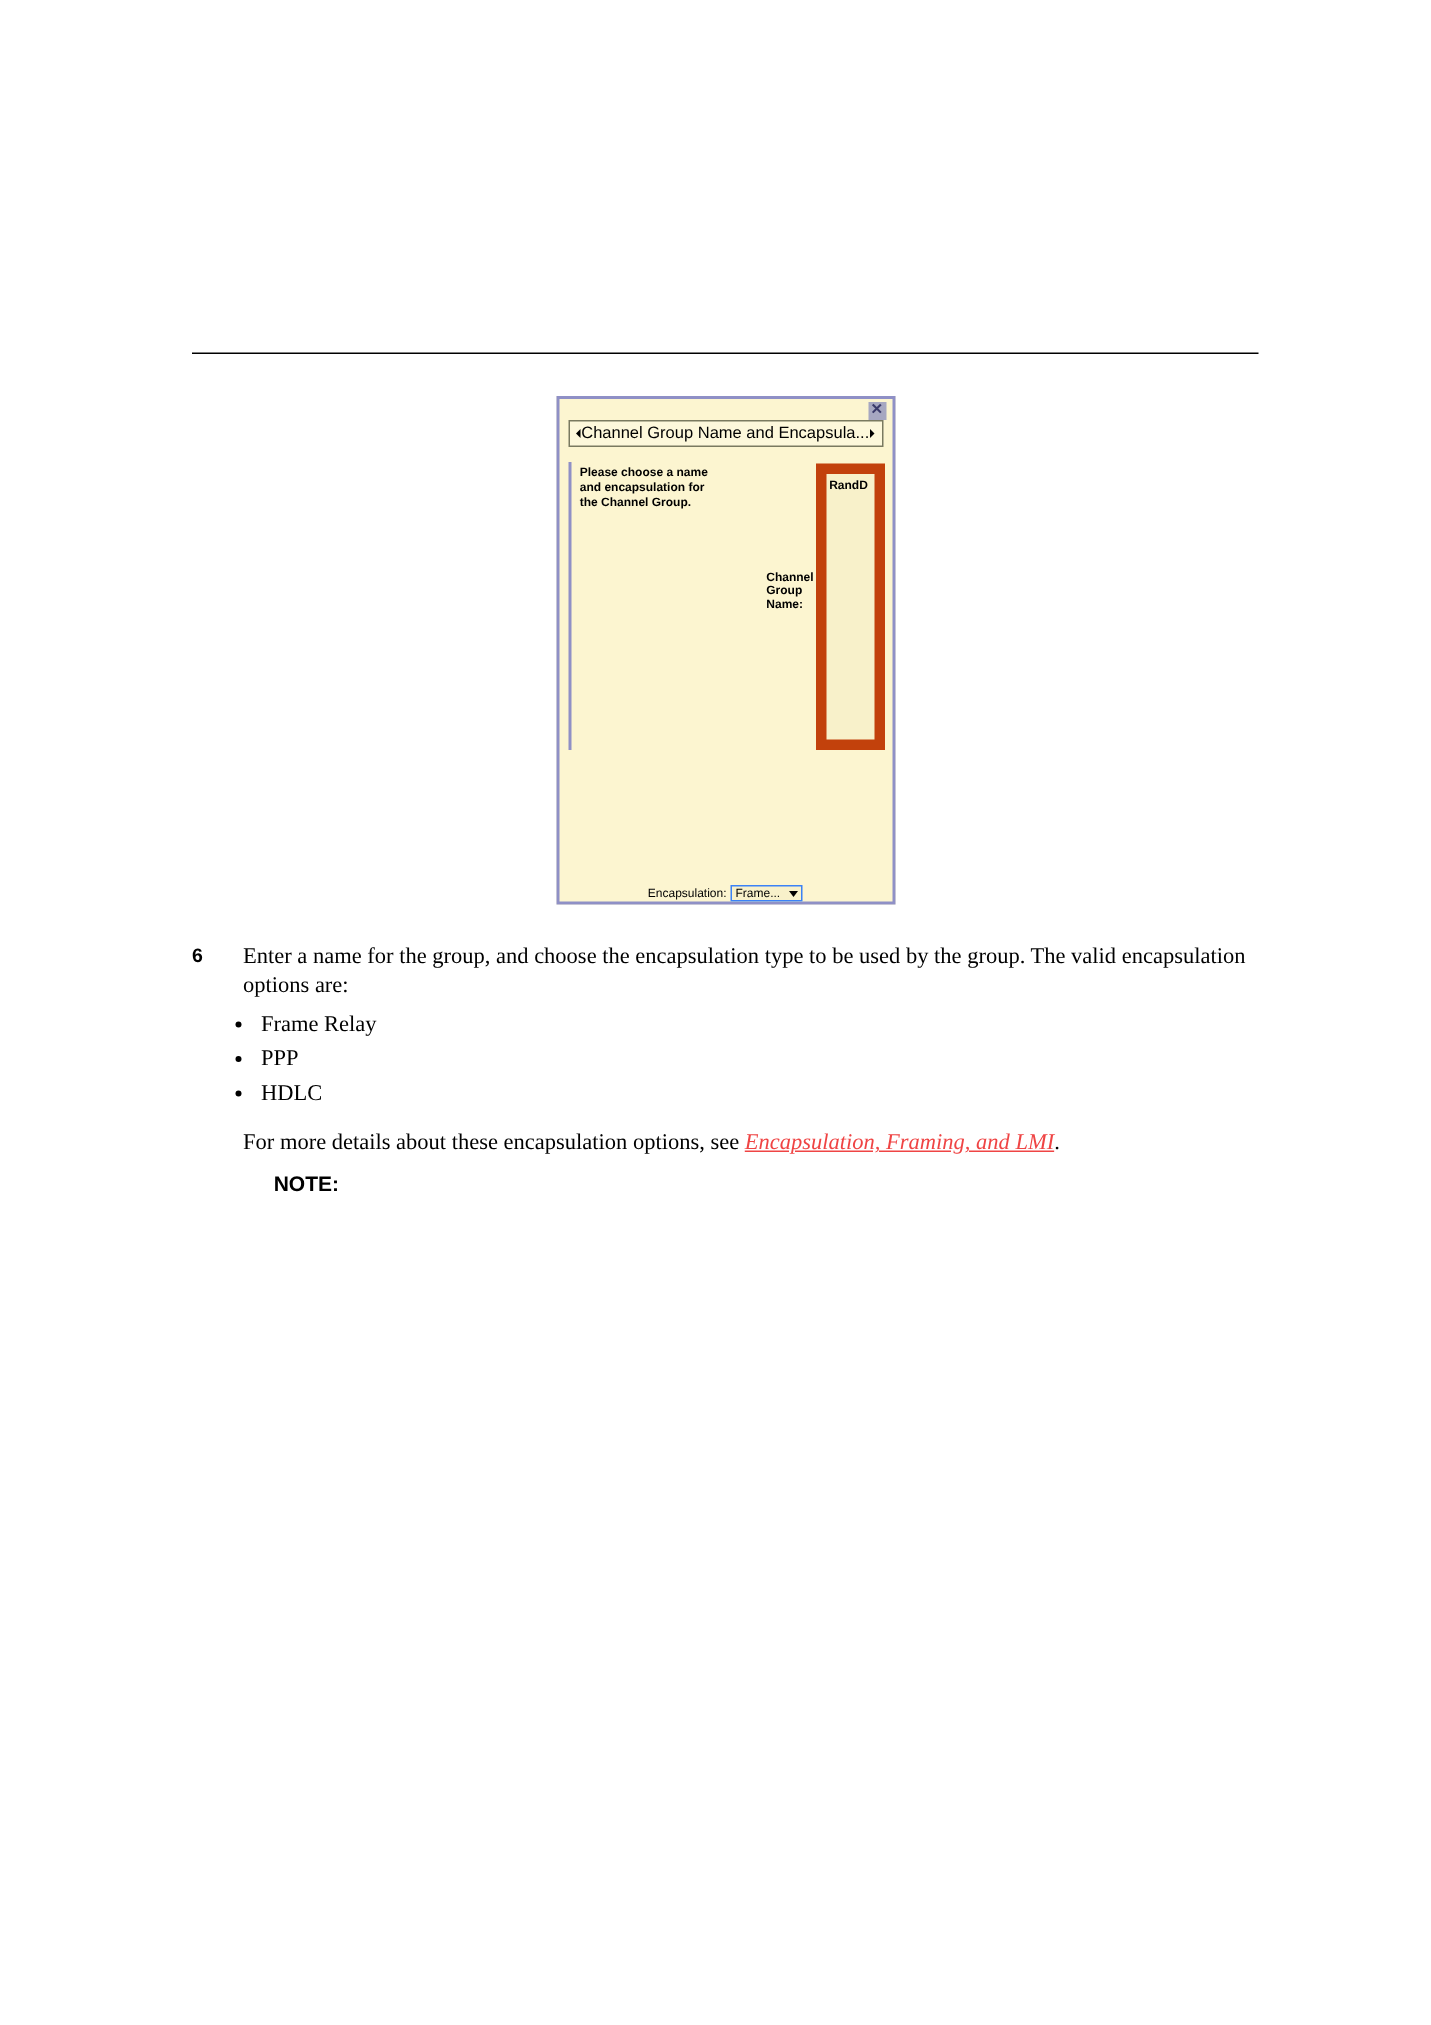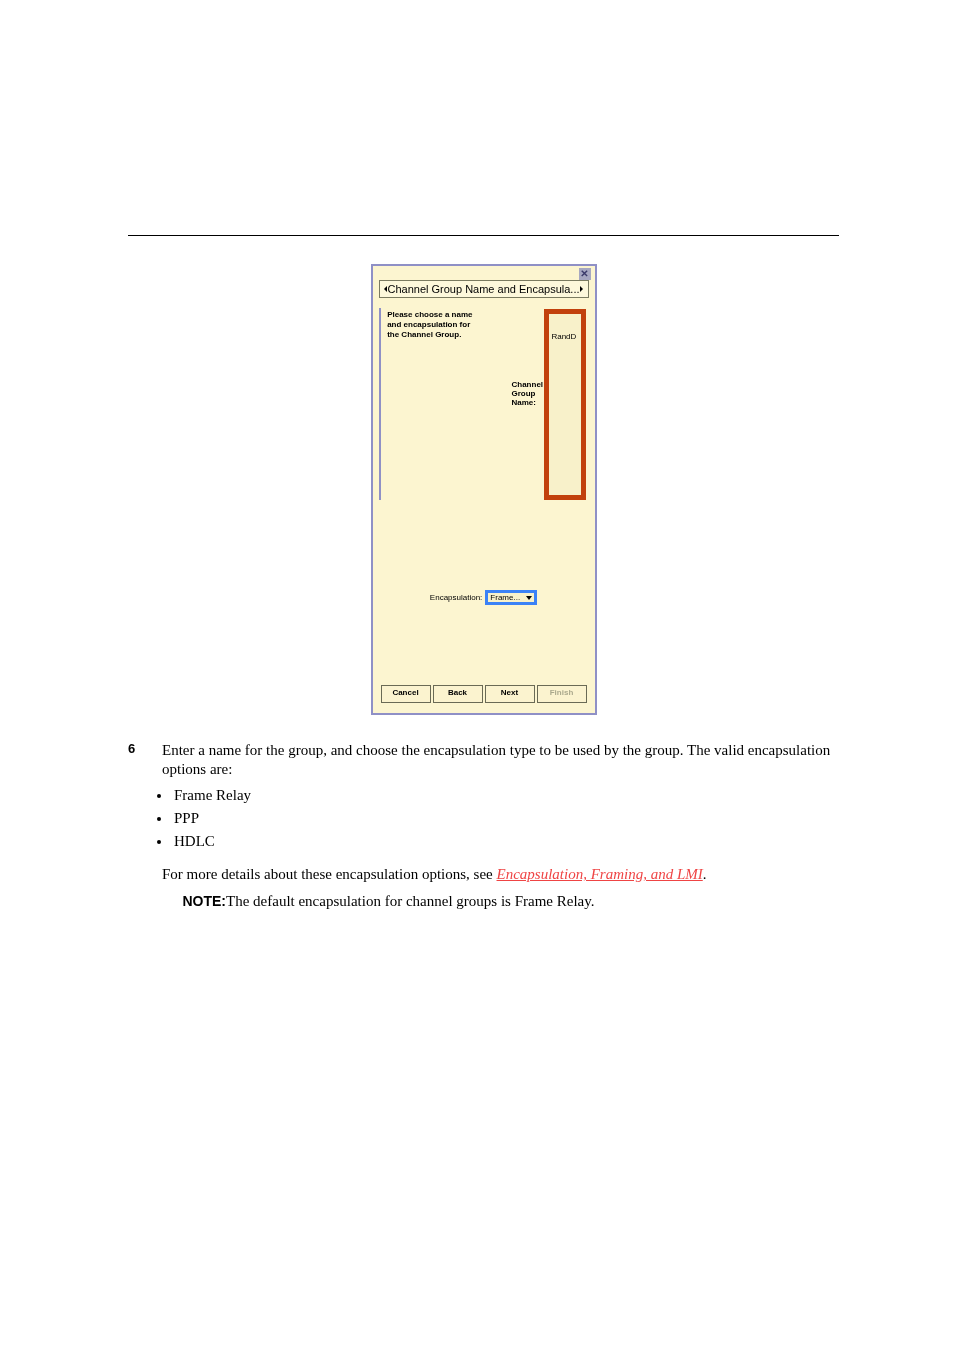--- a/index.html
+++ b/index.html
@@ -106,39 +106,39 @@
     line-height: 1.25;
     padding-top: 2px;
   }
   .cg-label {
     font-weight: bold;
     font-size: 8px;
     margin-top: 72px;
     margin-left: 28px;
   }
   .cg-input {
-    border: 5px solid #c2410c;
+    border: 7px solid #c2410c;
     background: #f8f1ca;
     font-size: 8px;
-    font-weight: normal;
-    padding: 18px 2px;
+    font-weight: bold;
+    padding: 3px 2px;
     width: 72px;
     margin-top: 1px;
   }
   .encap-row {
     display: flex;
     align-items: center;
     justify-content: center;
     gap: 3px;
     font-weight: normal;
     font-size: 8px;
     margin: 90px 0 0 0;
   }
   .encap-select {
-    border: 3px solid #3b82f6;
+    border: 1px solid #3b82f6;
     background: #f8f1ca;
     font-size: 8px;
     padding: 0 2px;
     display: flex;
     align-items: center;
     gap: 6px;
   }
   .caret-down {
     width: 0; height: 0;
     border-left: 3px solid transparent;
@@ -258,26 +258,20 @@
           <div class="cg-input">RandD</div>
         </div>
       </div>
       <div class="encap-row">
         <span>Encapsulation:</span>
         <span class="encap-select">
           <span>Frame...</span>
           <span class="caret-down"></span>
         </span>
       </div>
-      <div class="dlg-buttons">
-        <div class="dlg-btn">Cancel</div>
-        <div class="dlg-btn">Back</div>
-        <div class="dlg-btn">Next</div>
-        <div class="dlg-btn disabled">Finish</div>
-      </div>
     </div>
   </div>
 
   <ol class="list-6">
     <li>
       <span class="numcol">6</span>
       <span class="txtcol">Enter a name for the group, and choose the encapsulation type to be used by the group. The valid encapsulation options are:</span>
     </li>
   </ol>
 
@@ -286,16 +280,15 @@
     <li>PPP</li>
     <li>HDLC</li>
   </ul>
 
   <div style="margin-top:6px; padding-left:34px; font-size:15px;">
     <span>For more details about these encapsulation options, see </span><a href="#" class="crossref">Encapsulation, Framing, and LMI</a><span>.</span>
   </div>
 
   <div class="note-row" style="padding-left:34px;">
     <span class="note-label">NOTE:</span>
-    <span>The default encapsulation for channel groups is Frame Relay.</span>
   </div>
 
 </div>
 
 </body></html>

